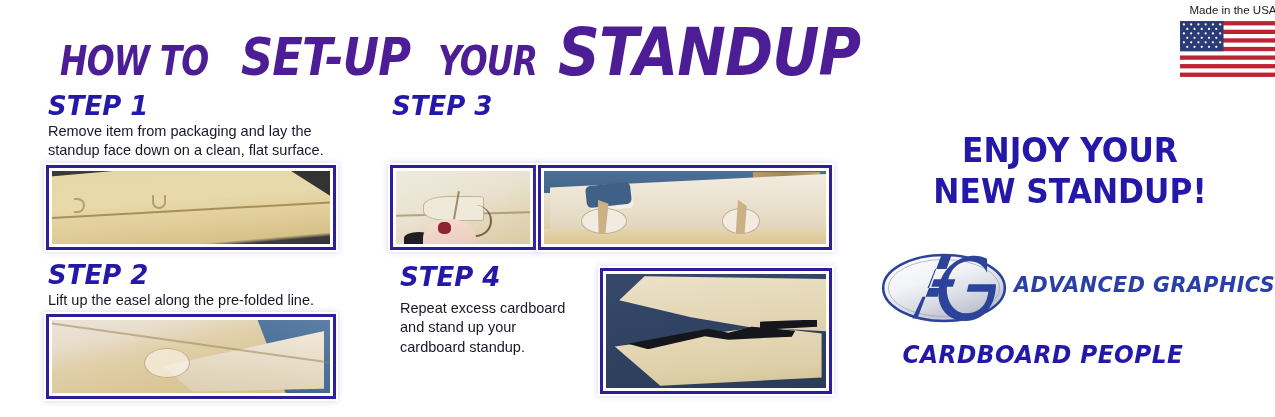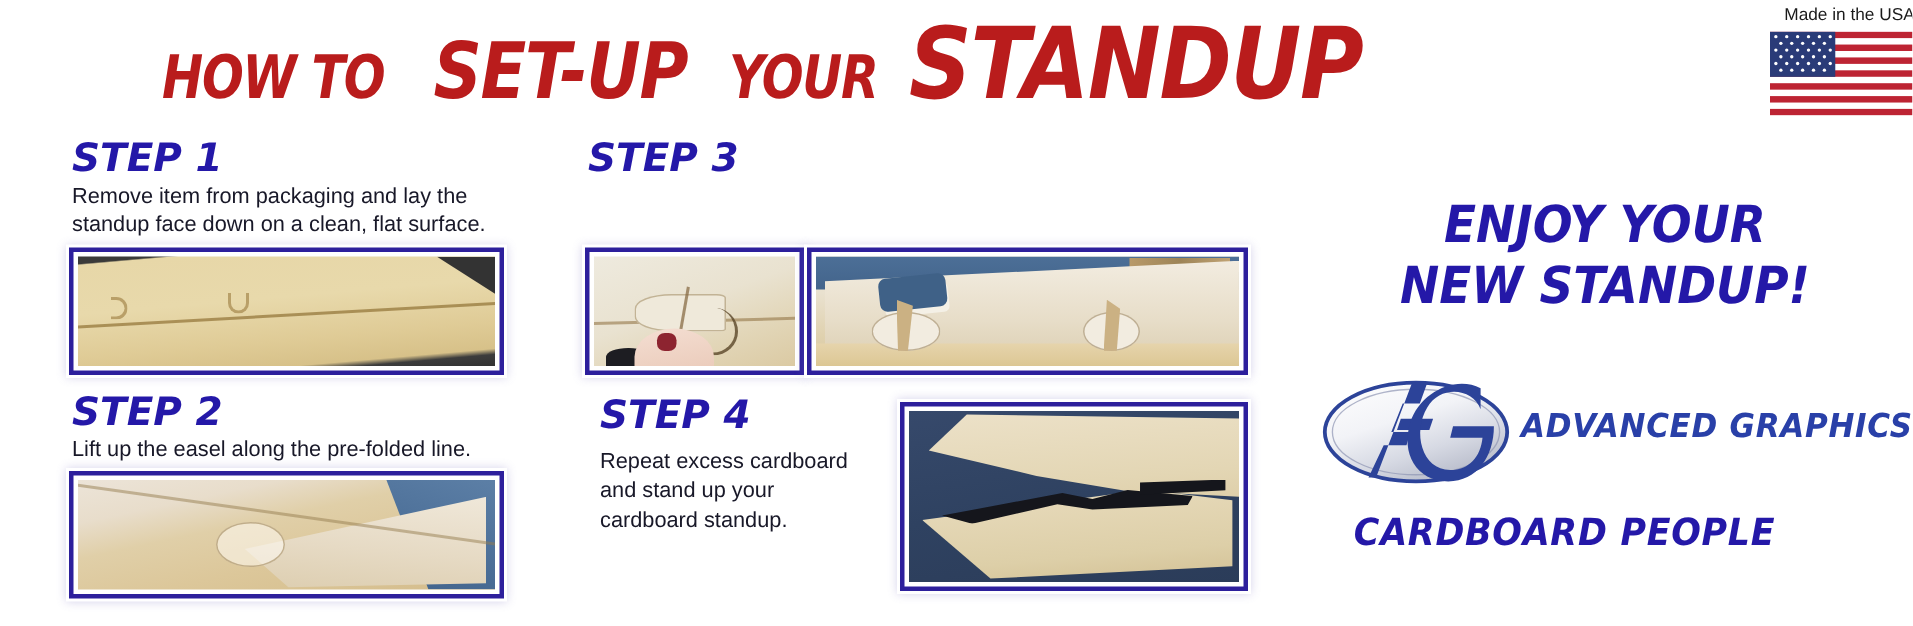--- a/index.html
+++ b/index.html
@@ -15,29 +15,28 @@
     width: 1275px;
     height: 417px;
     background: #ffffff;
     overflow: hidden;
   }
 
   
   .headline {
     position: absolute;
     left: 60px;
-    top: 10px;
+    top: 20px;
     white-space: nowrap;
-    color: #b91c1c;
+    color: #4c1d95;
     font-family: "DejaVu Sans", sans-serif;
     font-weight: bold;
     font-style: italic;
     letter-spacing: -1px;
     line-height: 1;
-    margin-left: 48px;
   }
   .hl-sm {
     font-size: 40px;
     transform: scaleX(0.82);
     transform-origin: left bottom;
     display: inline-block;
     vertical-align: baseline;
   }
   .hl-md {
     font-size: 52px;
@@ -318,21 +317,20 @@
     background: #15161c;
     clip-path: polygon(0 20%, 100% 0, 100% 70%, 0 100%);
   }
 
   
   .enjoy {
     position: absolute;
     color: #2418a8;
     font-family: "DejaVu Sans", sans-serif;
     font-weight: bold;
-    font-style: italic;
     font-size: 34px;
     line-height: 1.22;
     letter-spacing: 0px;
     text-align: center;
     white-space: nowrap;
     width: 380px;
   }
   .enjoy span { display: block; transform: scaleX(0.92); }
 
   .brand-row {

